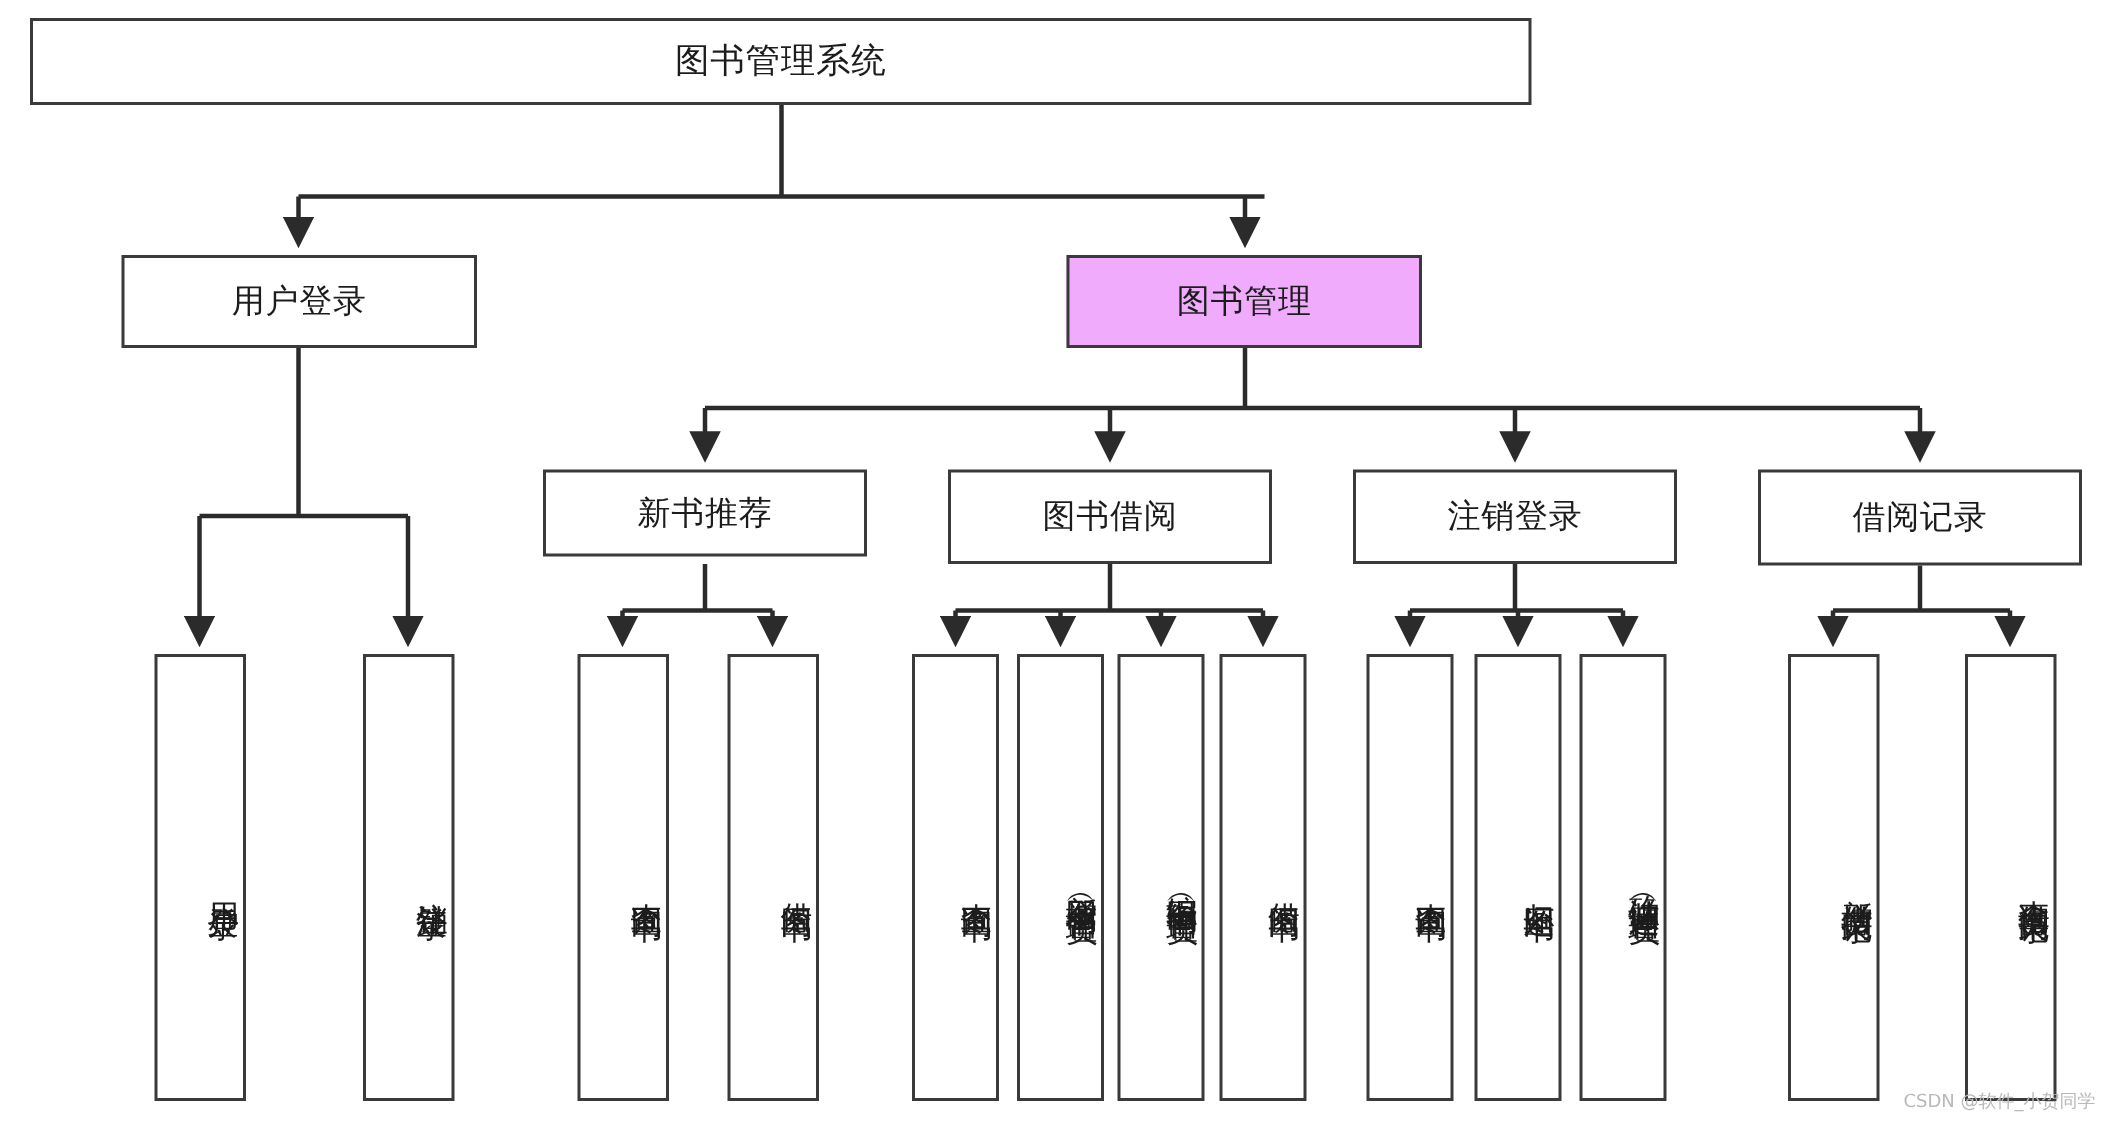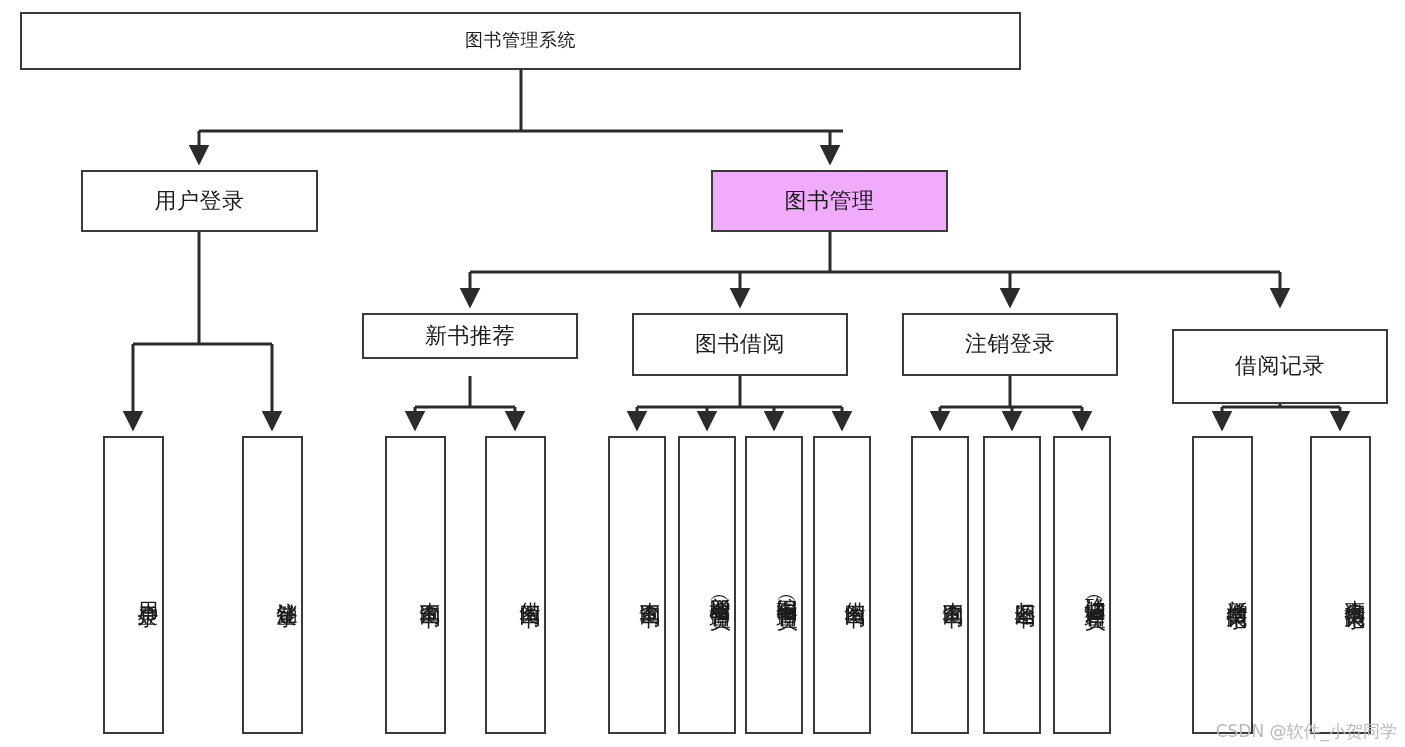--- a/index.html
+++ b/index.html
@@ -46,27 +46,27 @@
     writing-mode: vertical-rl;
     text-orientation: upright;
     font-size: 21px;
     line-height: 1.32;
     letter-spacing: 2px;
     padding-top: 8px;
     align-items: flex-start;
     justify-content: center;
   }
   .node.root {
-    font-size: 18px;
+    font-size: 23px;
   }
   #watermark {
     position: absolute;
     right: 8px;
     bottom: 4px;
-    font-size: 17px;
+    font-size: 12px;
     color: #b9b9b9;
     font-family: "DejaVu Sans", "Liberation Sans", sans-serif;
     white-space: nowrap;
     pointer-events: none;
     user-select: none;
   }
 </style>
 </head>
 <body>
 
@@ -120,24 +120,24 @@
       <path d="M 1222 407 L 1222 428" marker-end="url(#arrow)"></path>
       <path d="M 1340 407 L 1340 428" marker-end="url(#arrow)"></path>
     </g>
   </svg>
 
   <div class="node horizontal root" style="left: 20px; top: 12px; width: 1001px; height: 58px; border-color: rgb(58, 58, 58); background: rgb(255, 255, 255); color: rgb(28, 28, 28);">图书管理系统</div>
 
   <div class="node horizontal" style="left: 81px; top: 170px; width: 237px; height: 62px; border-color: rgb(58, 58, 58); background: rgb(255, 255, 255); color: rgb(28, 28, 28);">用户登录</div>
   <div class="node horizontal" style="left: 711px; top: 170px; width: 237px; height: 62px; border-color: rgb(58, 58, 58); background: #f0abfc; color: rgb(28, 28, 28);">图书管理</div>
 
-  <div class="node horizontal" style="left: 362px; top: 313px; width: 216px; height: 46px; border-color: rgb(58, 58, 58); background: rgb(255, 255, 255); color: rgb(28, 28, 28);">新书推荐</div>
+  <div class="node horizontal" style="left: 362px; top: 313px; width: 216px; height: 58px; border-color: rgb(58, 58, 58); background: rgb(255, 255, 255); color: rgb(28, 28, 28);">新书推荐</div>
   <div class="node horizontal" style="left: 632px; top: 313px; width: 216px; height: 63px; border-color: rgb(58, 58, 58); background: rgb(255, 255, 255); color: rgb(28, 28, 28);">图书借阅</div>
   <div class="node horizontal" style="left: 902px; top: 313px; width: 216px; height: 63px; border-color: rgb(58, 58, 58); background: rgb(255, 255, 255); color: rgb(28, 28, 28);">注销登录</div>
-  <div class="node horizontal" style="left: 1172px; top: 329px; width: 216px; height: 75px; border-color: rgb(58, 58, 58); background: rgb(255, 255, 255); color: rgb(28, 28, 28);">借阅记录</div>
+  <div class="node horizontal" style="left: 1172px; top: 313px; width: 216px; height: 64px; border-color: rgb(58, 58, 58); background: rgb(255, 255, 255); color: rgb(28, 28, 28);">借阅记录</div>
 
   <div class="node vertical" style="left: 103px; top: 436px; width: 61px; height: 298px; border-color: rgb(58, 58, 58); background: rgb(255, 255, 255); color: rgb(28, 28, 28);">用户登录</div>
   <div class="node vertical" style="left: 242px; top: 436px; width: 61px; height: 298px; border-color: rgb(58, 58, 58); background: rgb(255, 255, 255); color: rgb(28, 28, 28);">注销登录</div>
 
   <div class="node vertical" style="left: 385px; top: 436px; width: 61px; height: 298px; border-color: rgb(58, 58, 58); background: rgb(255, 255, 255); color: rgb(28, 28, 28);">查询图书</div>
   <div class="node vertical" style="left: 485px; top: 436px; width: 61px; height: 298px; border-color: rgb(58, 58, 58); background: rgb(255, 255, 255); color: rgb(28, 28, 28);">借阅图书</div>
 
   <div class="node vertical" style="left: 608px; top: 436px; width: 58px; height: 298px; border-color: rgb(58, 58, 58); background: rgb(255, 255, 255); color: rgb(28, 28, 28);">查询图书</div>
   <div class="node vertical" style="left: 678px; top: 436px; width: 58px; height: 298px; border-color: rgb(58, 58, 58); background: rgb(255, 255, 255); color: rgb(28, 28, 28);">新增图书（管理员）</div>
   <div class="node vertical" style="left: 745px; top: 436px; width: 58px; height: 298px; border-color: rgb(58, 58, 58); background: rgb(255, 255, 255); color: rgb(28, 28, 28);">编辑图书（管理员）</div>

